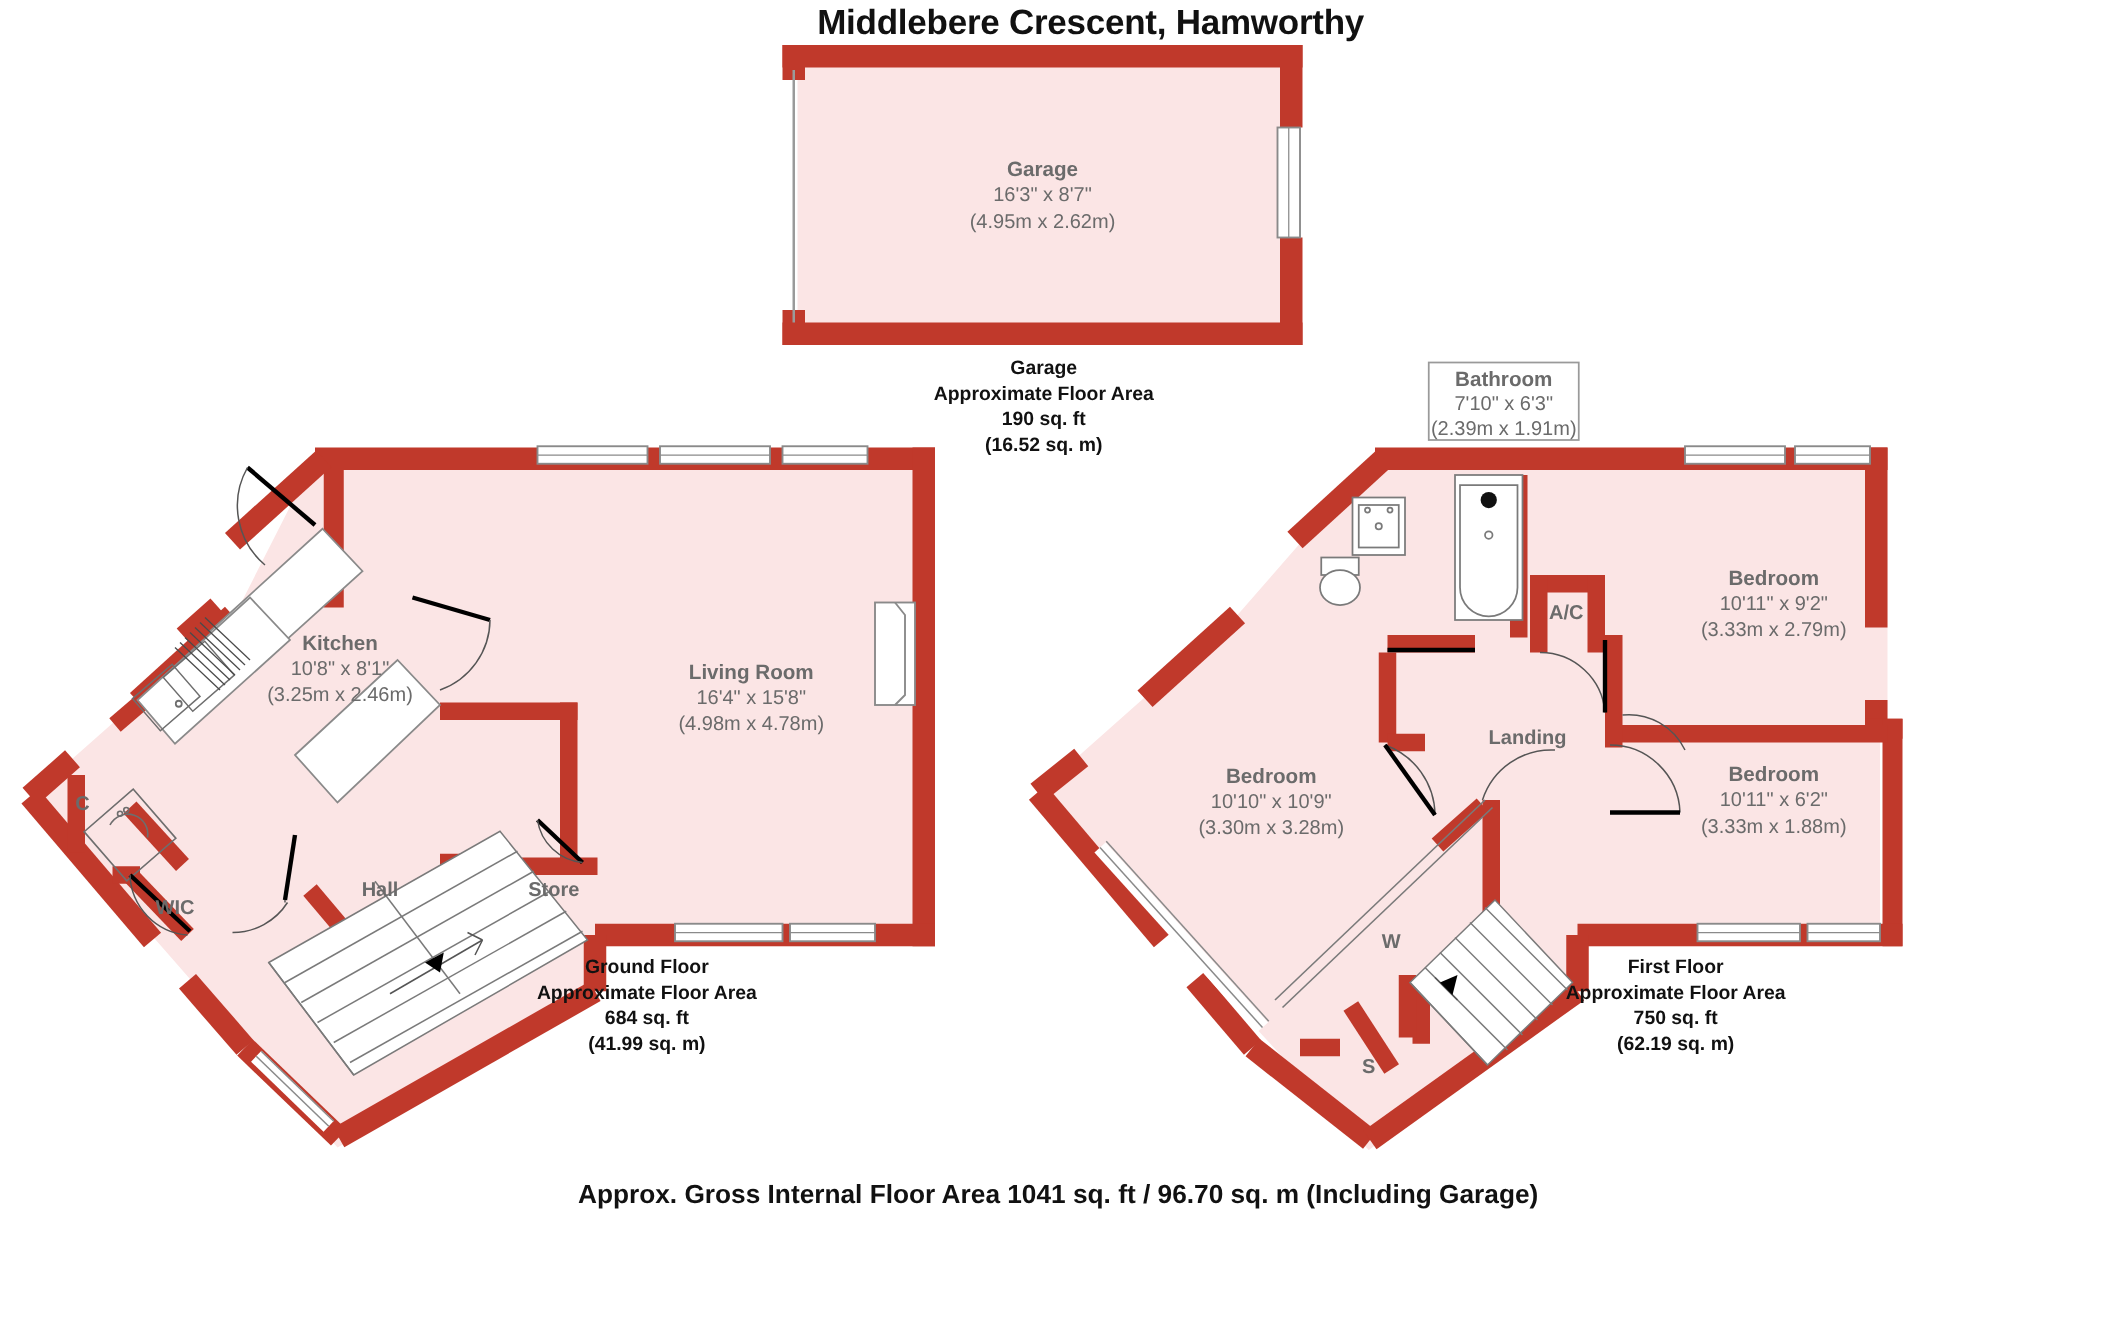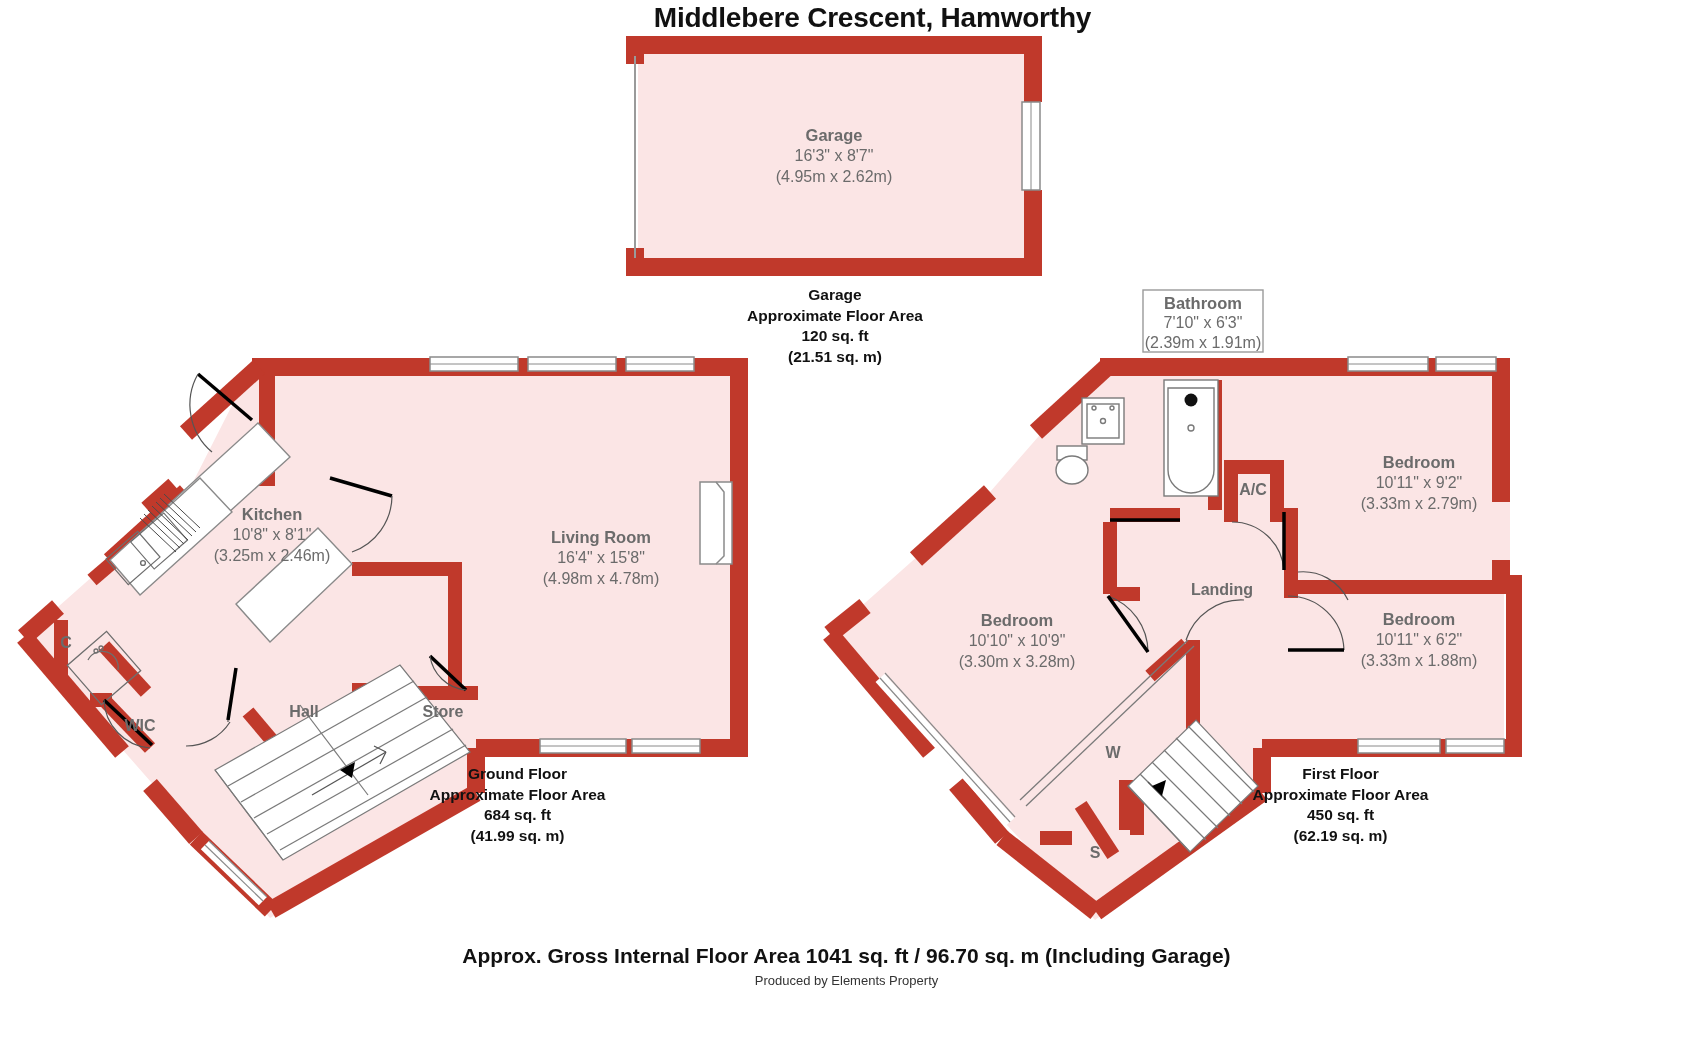--- a/index.html
+++ b/index.html
@@ -108,22 +108,22 @@
     <line x1="1031" y1="102" x2="1031" y2="190" stroke="#8a8a8a" stroke-width="1"></line>
 
     <text class="rlabel-name" x="834" y="141" text-anchor="middle">Garage</text>
     <text class="rlabel-dim" x="834" y="161" text-anchor="middle">16'3" x 8'7"</text>
     <text class="rlabel-dim" x="834" y="182" text-anchor="middle">(4.95m x 2.62m)</text>
   </svg>
 
   <div class="caption" style="left:700px; top:285px; width:270px;">
     <div>Garage</div>
     <div>Approximate Floor Area</div>
-    <div>120 sq. ft</div>
-    <div>(21.51 sq. m)</div>
+    <div>190 sq. ft</div>
+    <div>(16.52 sq. m)</div>
   </div>
 
   <svg class="plan" width="1693" height="1064" viewBox="0 0 1693 1064" style="pointer-events:none;">
 
     <path d="M 252,366 L 748,366 L 748,757 L 476,757 L 476,800 L 270,918 L 24,637 L 188,492 Z" fill="#FBE5E5"></path>
 
     <g fill="#C0392B">
 
       <rect x="252" y="358" width="496" height="18"></rect>
 
@@ -433,20 +433,19 @@
 
     <text class="rlabel-small" x="1253" y="495" text-anchor="middle">A/C</text>
     <text class="rlabel-small" x="1222" y="595" text-anchor="middle">Landing</text>
     <text class="rlabel-small" x="1113" y="758" text-anchor="middle">W</text>
     <text class="rlabel-small" x="1095" y="858" text-anchor="middle">S</text>
   </svg>
 
   <div class="caption" style="left:1228px; top:764px; width:225px;">
     <div>First Floor</div>
     <div>Approximate Floor Area</div>
-    <div>450 sq. ft</div>
+    <div>750 sq. ft</div>
     <div>(62.19 sq. m)</div>
   </div>
 
   <div class="footer-main">Approx. Gross Internal Floor Area 1041 sq. ft / 96.70 sq. m (Including Garage)</div>
-  <div class="footer-sub">Produced by Elements Property</div>
 
 </div>
 
 </body></html>

